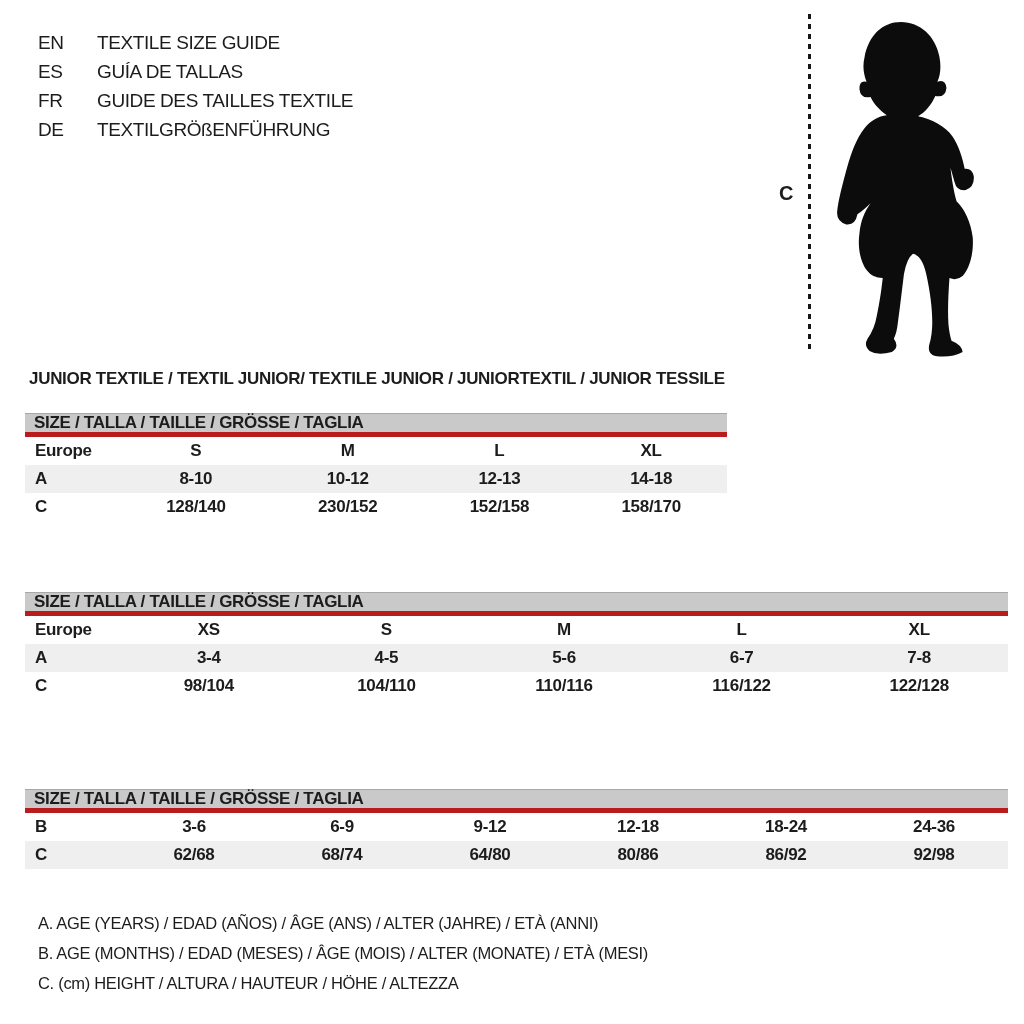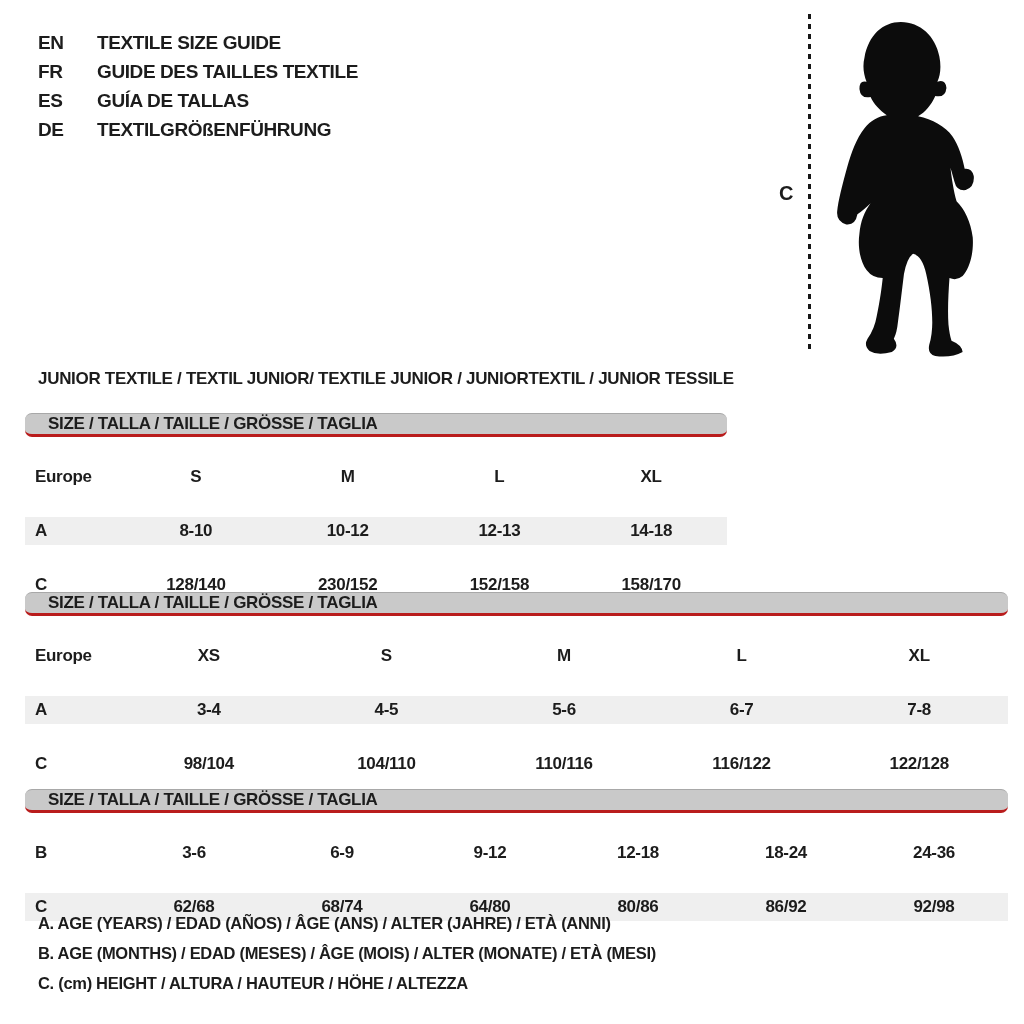--- a/index.html
+++ b/index.html
@@ -3,59 +3,59 @@
 <meta charset="utf-8">
 <style>
   html,body{margin:0;padding:0;background:#fff;}
   #canvas{
     position:relative;width:1024px;height:1024px;background:#ffffff;overflow:hidden;
     font-family:"Liberation Sans","DejaVu Sans",sans-serif;color:#1c1c1c;
     -webkit-font-smoothing:antialiased;
   }
   
   .lang-block{position:absolute;left:38px;top:28px;}
-  .lang-row{display:flex;height:29px;align-items:center;font-weight:bold;font-size:19px;letter-spacing:-0.4px;}
+  .lang-row{display:flex;height:29px;align-items:center;font-weight:normal;font-size:19px;letter-spacing:-0.4px;}
   .lang-code{width:59px;}
   
   .dotted-line{position:absolute;left:808px;top:14px;width:3px;height:340px;
     background:repeating-linear-gradient(to bottom,#161616 0 5px,transparent 5px 10px);}
   .height-label{position:absolute;left:779px;top:182px;font-weight:bold;font-size:20px;}
   .silhouette{position:absolute;left:822px;top:12px;}
   
-  .section-title{position:absolute;left:38px;font-weight:bold;font-size:17px;letter-spacing:-0.3px;white-space:nowrap;}
+  .section-title{position:absolute;left:29px;font-weight:bold;font-size:17px;letter-spacing:-0.3px;white-space:nowrap;}
   .sub{font-size:11px;vertical-align:sub;}
   
   .size-table{position:absolute;left:25px;}
-  .tbl-header{height:24px;background:#c9c9c9;border-top:1px solid #a8a8a8;border-bottom:3px solid #b91c1c;
-    display:flex;align-items:center;padding-left:23px;font-weight:bold;font-size:17px;letter-spacing:-0.3px;box-sizing:border-box;border-radius:7px;}
-  .trow{display:flex;height:28px;align-items:center;font-weight:bold;font-size:17px;letter-spacing:-0.3px;margin-top:26px;}
+  .tbl-header{height:24px;background:#c9c9c9;border-top:1px solid #a8a8a8;border-bottom:5px solid #b91c1c;
+    display:flex;align-items:center;padding-left:9px;font-weight:bold;font-size:17px;letter-spacing:-0.3px;box-sizing:border-box;}
+  .trow{display:flex;height:28px;align-items:center;font-weight:bold;font-size:17px;letter-spacing:-0.3px;}
   .trow.shaded{background:#efefef;}
   .cell-label{width:95px;padding-left:10px;box-sizing:border-box;}
   .cell{flex:1;text-align:center;}
   
-  .legend{position:absolute;left:38px;top:908px;font-weight:bold;font-size:16.5px;letter-spacing:-0.3px;text-align:center;}
+  .legend{position:absolute;left:38px;top:908px;font-weight:normal;font-size:16.5px;letter-spacing:-0.3px;text-align:center;}
   .legend div{height:30px;display:flex;align-items:center;white-space:nowrap;}
 </style>
 </head>
 <body>
 
 <div id="canvas">
 
   <div class="lang-block">
     <div class="lang-row">
       <span class="lang-code">EN</span>
       <span class="lang-label">TEXTILE SIZE GUIDE</span>
     </div>
     <div class="lang-row">
+      <span class="lang-code">ES</span>
+      <span class="lang-label">GUÍA DE TALLAS</span>
+    </div>
+    <div class="lang-row">
       <span class="lang-code">FR</span>
       <span class="lang-label">GUIDE DES TAILLES TEXTILE</span>
-    </div>
-    <div class="lang-row">
-      <span class="lang-code">ES</span>
-      <span class="lang-label">GUÍA DE TALLAS</span>
     </div>
     <div class="lang-row">
       <span class="lang-code">DE</span>
       <span class="lang-label">TEXTILGRÖßENFÜHRUNG</span>
     </div>
   </div>
 
   <div class="dotted-line"></div>
   <div class="height-label">C</div>
   <svg class="silhouette" width="172" height="346" viewBox="0 0 170 342" xmlns="http://www.w3.org/2000/svg">

